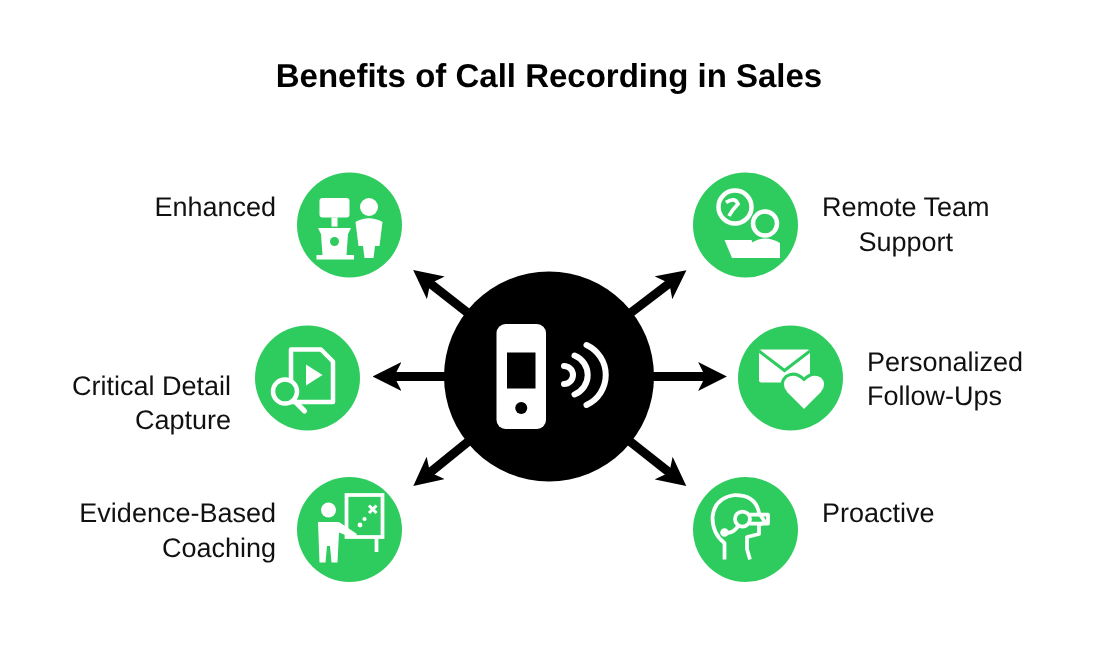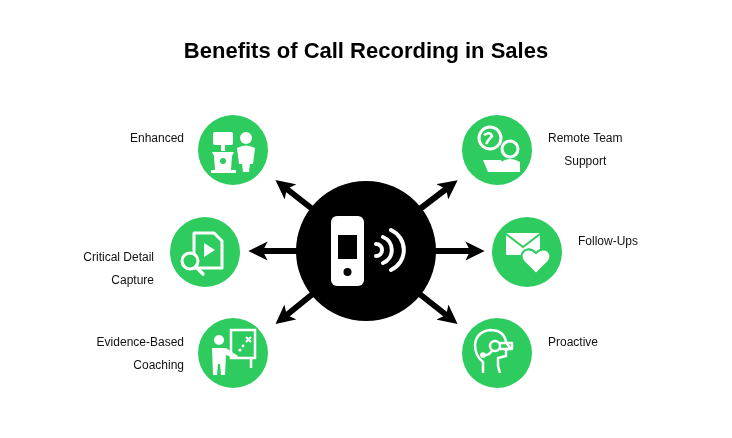--- a/index.html
+++ b/index.html
@@ -1,19 +1,19 @@
 <!DOCTYPE html>
 <html><head>
   <meta charset="utf-8">
   <style>
     html, body { margin: 0; padding: 0; background: #ffffff; }
     body { width: 732px; height: 438px; position: relative; overflow: hidden; font-family: "Liberation Sans", sans-serif; color: #111111; }
     .title { position: absolute; left: 0; top: 38px; width: 732px; text-align: center; font-weight: bold; font-size: 22px; color: #000; }
     svg.diagram { position: absolute; left: 0; top: 0; }
-    .label { position: absolute; font-size: 12px; line-height: 23px; color: #111; }
+    .label { position: absolute; font-size: 18px; line-height: 23px; color: #111; }
     .label.left { text-align: right; }
     .label.right { text-align: left; }
     .label span { display: block; white-space: nowrap; }
   </style>
 </head>
 <body>
 
 <div class="title">Benefits of Call Recording in Sales</div>
 
 <svg class="diagram" width="732" height="438" viewBox="0 0 732 438">
@@ -121,17 +121,18 @@
 </div>
 <div class="label left" style="right:548px; top:331px;">
   <span>Evidence-Based</span>
   <span>Coaching</span>
 </div>
 <div class="label right" style="left:548px; top:127px;text-align:center;">
   <span>Remote Team</span>
   <span>Support</span>
 </div>
 <div class="label right" style="left:578px; top:230px;">
+  <span>Personalized</span>
   <span>Follow-Ups</span>
 </div>
 <div class="label right" style="left:548px; top:331px;">
   <span>Proactive</span>
 </div>
 
 </body></html>

